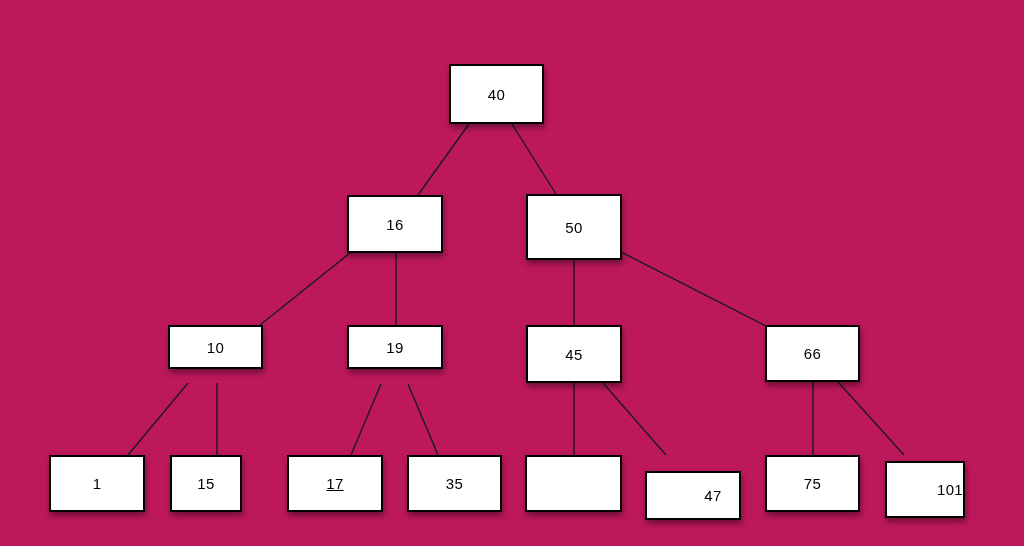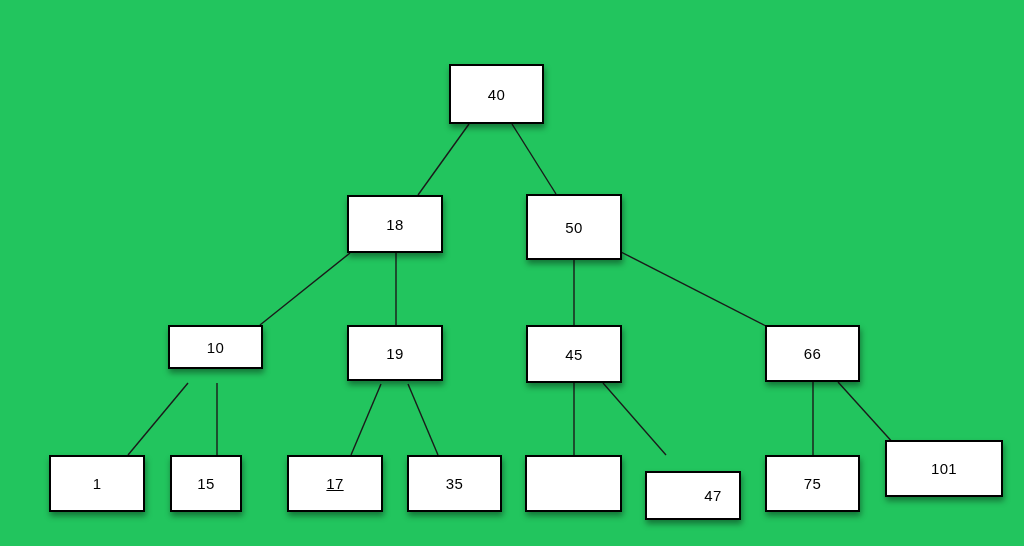--- a/index.html
+++ b/index.html
@@ -5,21 +5,21 @@
   * { margin: 0; padding: 0; box-sizing: border-box; }
   html, body {
     width: 1024px; height: 546px;
     background: #ffffff;
     font-family: "Liberation Sans", "DejaVu Sans", sans-serif;
     overflow: hidden;
   }
   .canvas {
     position: relative;
     width: 1024px; height: 546px;
-    background: #22c55e;
+    background: #be185d;
   }
   #edges-layer {
     position: absolute;
     left: 0; top: 0;
     width: 1024px; height: 546px;
   }
   .tree-node {
     position: absolute;
     background: #ffffff;
     border: 2px solid #000000;
@@ -53,29 +53,29 @@
       <line x1="574" y1="383" x2="574" y2="455" stroke="#1a1a1a" stroke-width="1.4"></line>
       <line x1="603" y1="383" x2="666" y2="455" stroke="#1a1a1a" stroke-width="1.4"></line>
       <line x1="813" y1="382" x2="813" y2="455" stroke="#1a1a1a" stroke-width="1.4"></line>
       <line x1="838" y1="382" x2="904" y2="455" stroke="#1a1a1a" stroke-width="1.4"></line>
     </svg>
   <div id="nodes-layer">
       <div class="tree-node" style="left: 449px; top: 64px; width: 95px; height: 60px;">
         <span class="node-label">40</span>
       </div>
       <div class="tree-node" style="left: 347px; top: 195px; width: 96px; height: 58px;">
-        <span class="node-label">18</span>
+        <span class="node-label">16</span>
       </div>
       <div class="tree-node" style="left: 526px; top: 194px; width: 96px; height: 66px;">
         <span class="node-label">50</span>
       </div>
       <div class="tree-node" style="left: 168px; top: 325px; width: 95px; height: 44px;">
         <span class="node-label">10</span>
       </div>
-      <div class="tree-node" style="left: 347px; top: 325px; width: 96px; height: 56px;">
+      <div class="tree-node" style="left: 347px; top: 325px; width: 96px; height: 44px;">
         <span class="node-label">19</span>
       </div>
       <div class="tree-node" style="left: 526px; top: 325px; width: 96px; height: 58px;">
         <span class="node-label">45</span>
       </div>
       <div class="tree-node" style="left: 765px; top: 325px; width: 95px; height: 57px;">
         <span class="node-label">66</span>
       </div>
       <div class="tree-node" style="left: 49px; top: 455px; width: 96px; height: 57px;">
         <span class="node-label">1</span>
@@ -91,17 +91,17 @@
       </div>
       <div class="tree-node" style="left: 525px; top: 455px; width: 97px; height: 57px;">
         <span class="node-label"></span>
       </div>
       <div class="tree-node" style="left: 645px; top: 471px; width: 96px; height: 49px; padding-left: 40px;">
         <span class="node-label">47</span>
       </div>
       <div class="tree-node" style="left: 765px; top: 455px; width: 95px; height: 57px;">
         <span class="node-label">75</span>
       </div>
-      <div class="tree-node" style="left: 885px; top: 440px; width: 118px; height: 57px;">
+      <div class="tree-node" style="left: 885px; top: 461px; width: 80px; height: 57px; justify-content: flex-end;">
         <span class="node-label">101</span>
       </div>
     </div>
 </div>
 
 </body></html>

